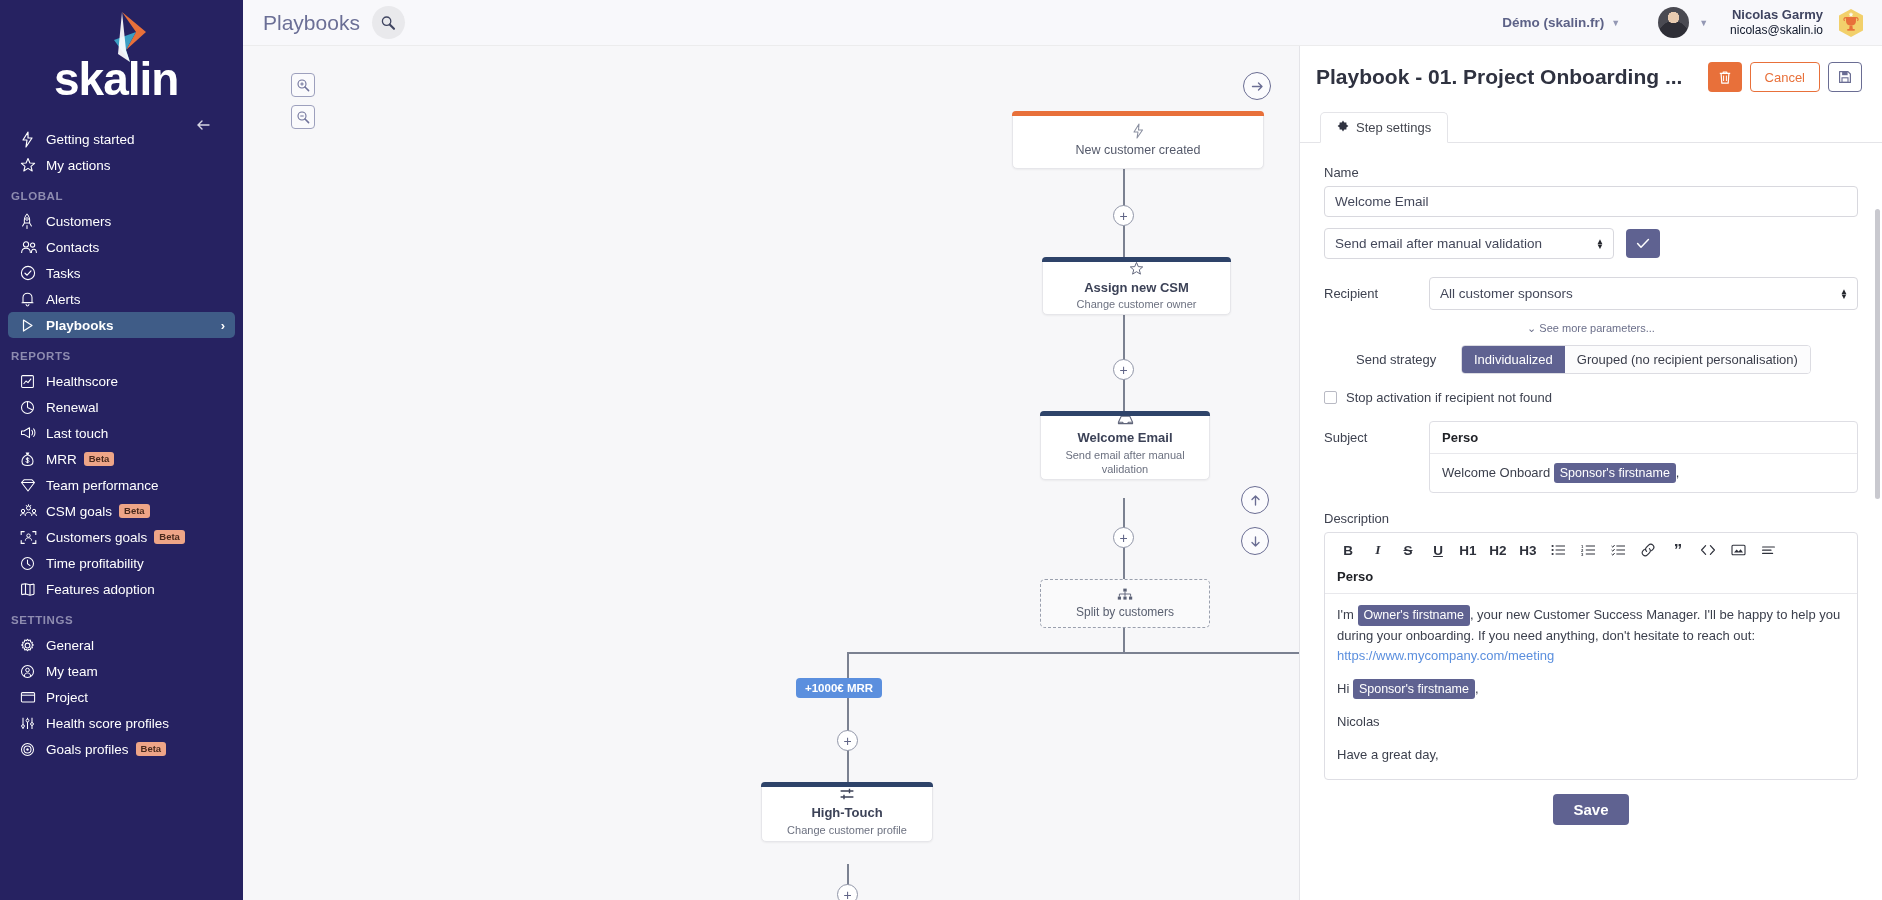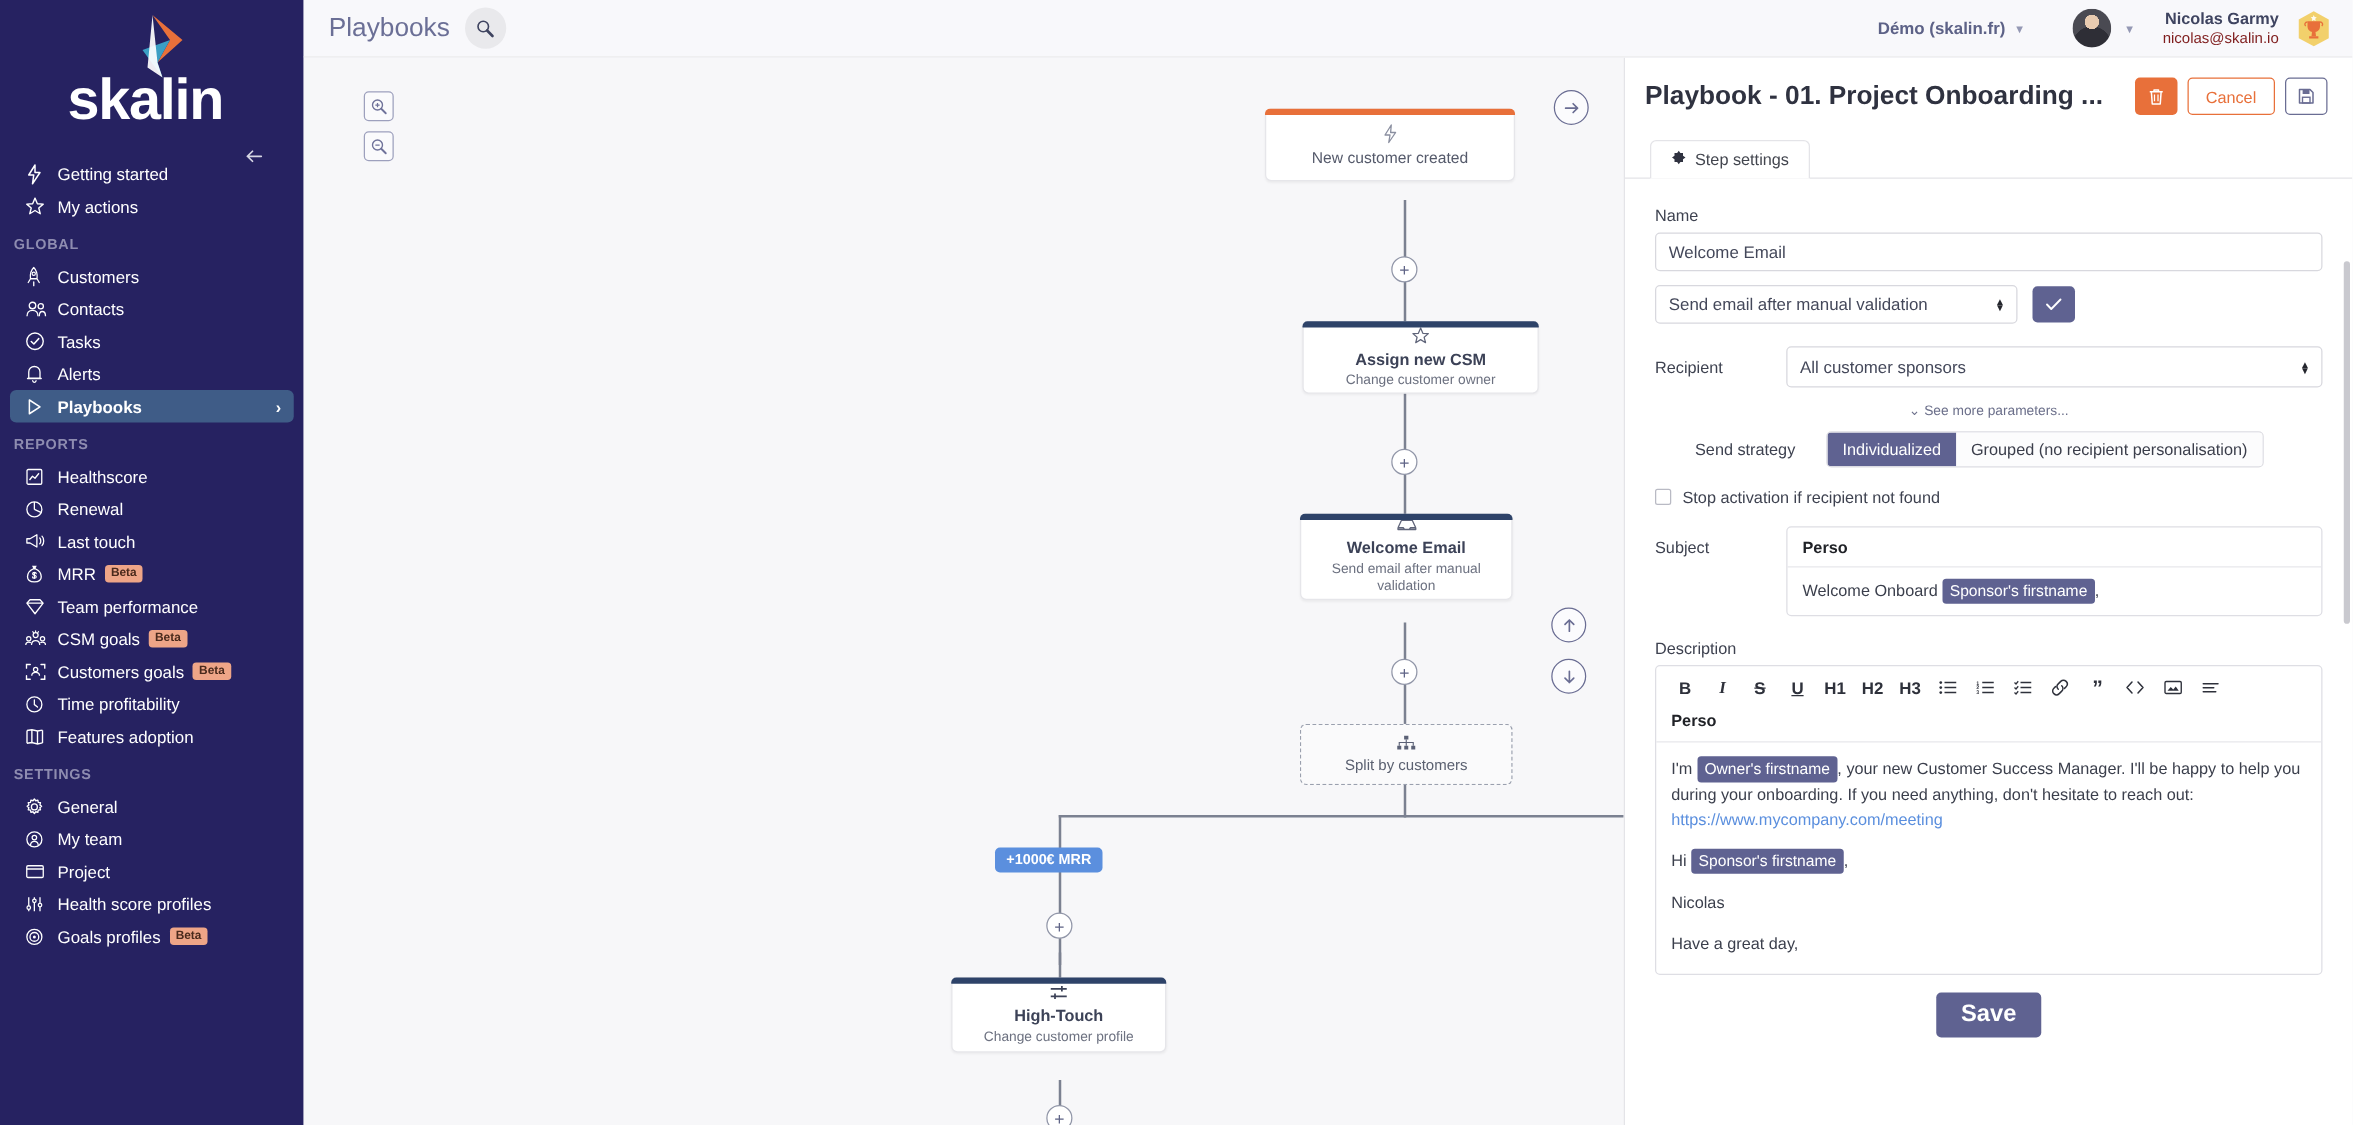--- a/index.html
+++ b/index.html
@@ -74,21 +74,21 @@
   .org-select { display: flex; align-items: center; color: #5d6287; font-size: 13.5px; font-weight: 700; cursor: pointer; }
   .caret { margin-left: 7px; color: #9498b4; font-size: 9px; }
   .avatar {
     width: 31px; height: 31px; border-radius: 50%; margin-left: 38px;
     background: #4a4a52; overflow: hidden; position: relative; cursor: pointer;
     background-image: radial-gradient(circle at 50% 34%, #e8cbb0 0 22%, transparent 23%),
                       radial-gradient(circle at 50% 96%, #2e2e36 0 46%, transparent 47%);
   }
   .user-block { margin-left: 22px; text-align: right; line-height: 1.25; }
   .user-name { font-size: 13px; font-weight: 700; color: #3f4460; }
-  .user-mail { font-size: 12px; color: #7f1d1d; text-align: right; }
+  .user-mail { font-size: 12px; color: #0f172a; text-align: right; }
   .trophy {
     width: 30px; height: 30px; margin-left: 13px; cursor: pointer;
     display:flex; align-items:center; justify-content:center;
   }
 
   
   #canvas {
     position: absolute; left: 0; top: 46px; right: 583px; bottom: 0;
     background: #f7f7f9; overflow: hidden;
   }
@@ -223,21 +223,21 @@
     width: 30px; height: 22px; display: flex; align-items: center; justify-content: center;
     cursor: pointer; font-weight: 700;
   }
   .perso-line { font-size: 13px; font-weight: 700; color: #202227; padding: 2px 12px 9px; border-bottom: 1px solid #e8e8ec; }
   .ed-body { padding: 11px 12px 14px; font-size: 13px; color: #3b3f4c; line-height: 1.55; }
   .ed-body p { margin: 0 0 13px 0; }
   .ed-body p:last-child { margin-bottom: 0; }
   .lnk { color: #5b8fde; }
   .save-wrap { display: flex; justify-content: center; margin-top: 14px; }
   .btn-save {
-    background: #5f6291; color: #fff; font-size: 19px; font-weight: 600;
+    background: #5f6291; color: #fff; font-size: 15px; font-weight: 600;
     border-radius: 4px; padding: 7px 20px; cursor: pointer; border: none;
     font-family: "Liberation Sans", sans-serif;
   }
   .panel-scroll {
     position: absolute; right: 2px; top: 66px; width: 5px; height: 290px;
     background: #c9c9cf; border-radius: 3px;
   }
 </style>
 </head>
 <body>
@@ -547,21 +547,21 @@
         <div class="connector" style="left:880px; top:452px; width:2px; height:98px;"></div>
 
         <div class="connector" style="left:880px; top:582px; width:2px; height:26px;"></div>
         <div class="connector" style="left:604px; top:606px; width:556px; height:2px;"></div>
         <div class="connector" style="left:604px; top:606px; width:2px; height:120px;"></div>
 
         <div class="connector" style="left:604px; top:716px; width:2px; height:62px;"></div>
 
         <div class="connector" style="left:604px; top:818px; width:2px; height:76px;"></div>
 
-        <div class="node plain" style="left:769px; top:41px; width:200px; height:58px;">
+        <div class="node plain" style="left:769px; top:65px; width:252px; height:58px;">
           <div class="topbar-accent" style="background:#e8703a;"></div>
           <div class="n-icon">
             <svg width="14" height="16" viewBox="0 0 14 16">
                 <path d="M8 1 L3 9 H7 L6 15 L11.5 7 H7.5 Z" fill="none" stroke="#8a8fa0" stroke-width="1.05" stroke-linejoin="round"></path>
               </svg>
           </div>
           <div class="n-title">New customer created</div>
         </div>
         <div class="plus-node" style="left:870px; top:159px;">
             <span>+</span>

